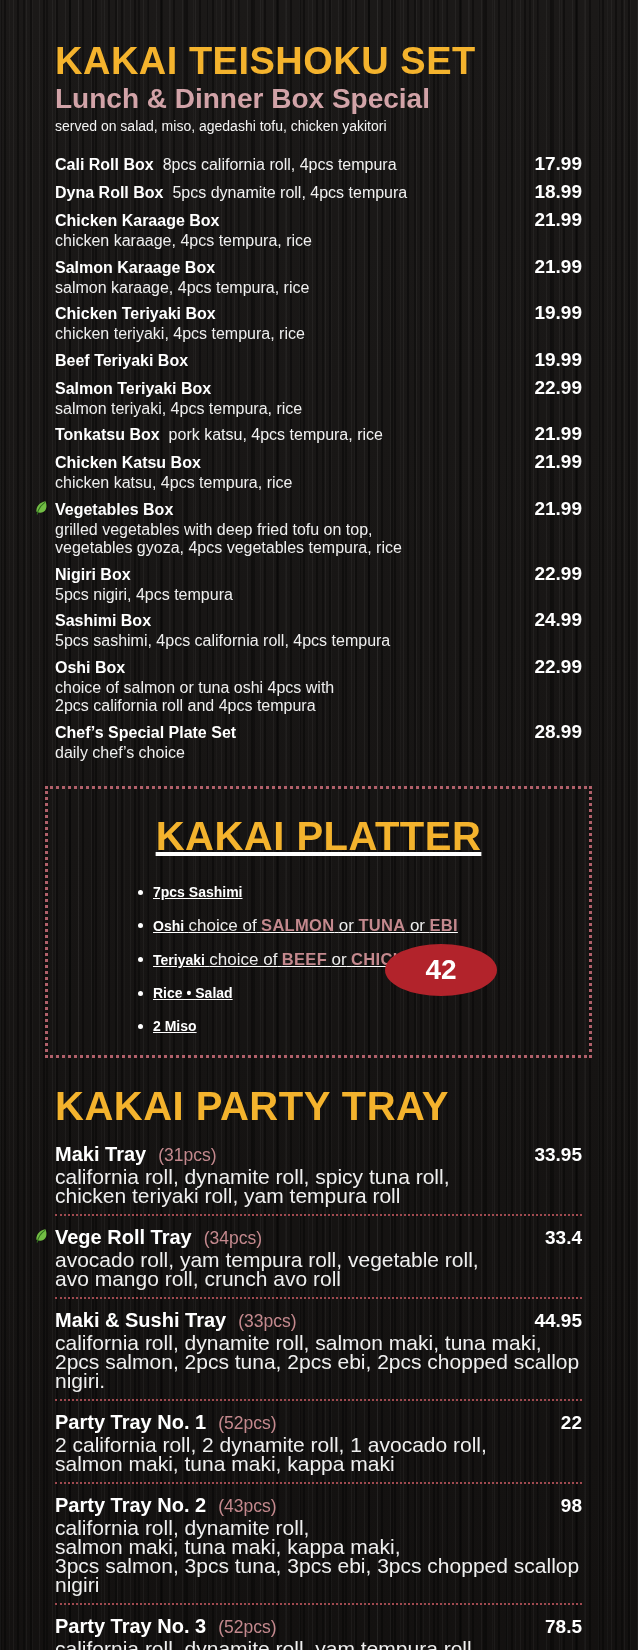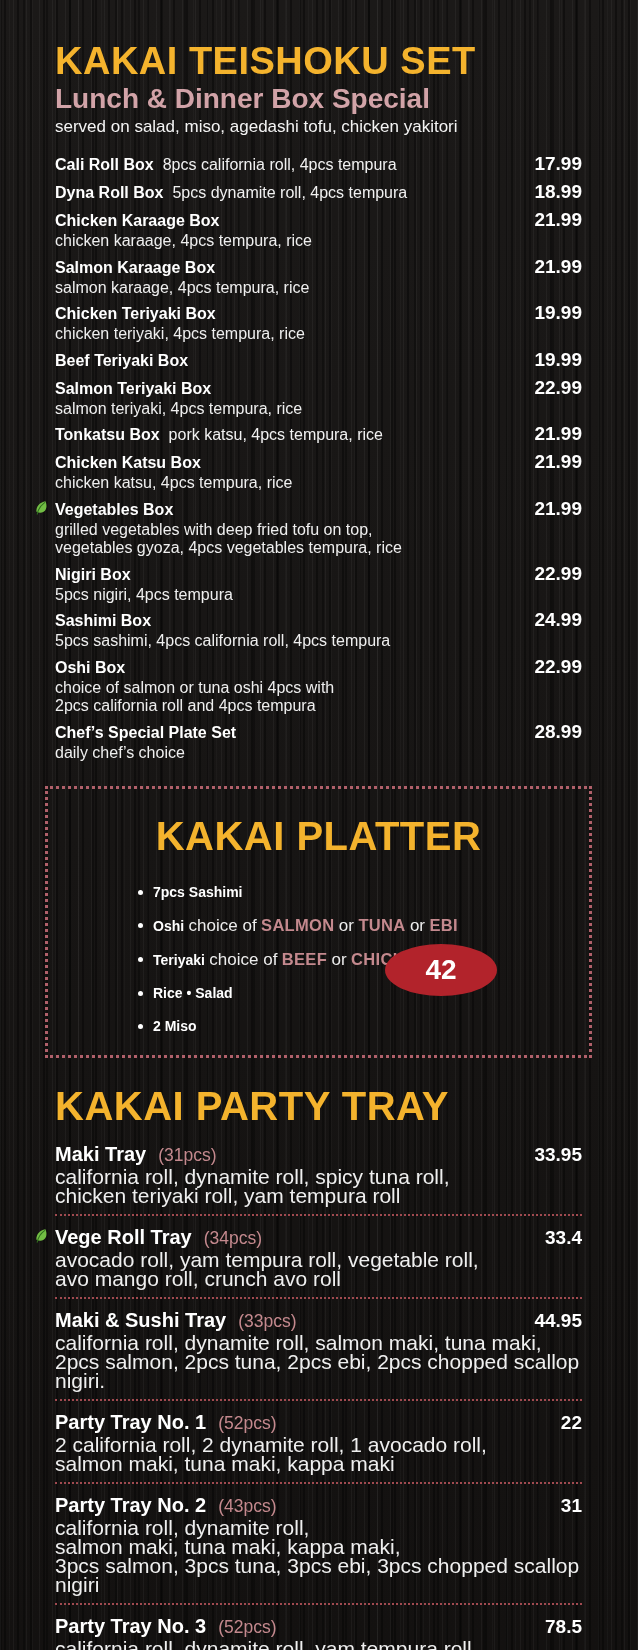--- a/index.html
+++ b/index.html
@@ -23,40 +23,41 @@
     font-size:38px;line-height:42px;font-weight:800;letter-spacing:.5px;
     color:#F4B32D;
   }
   .t-sub{
     margin:0;
     font-size:28px;line-height:33px;font-weight:600;
     color:#D2A3A8;
   }
   .t-note{
     margin:2px 0 16px 0;
-    font-size:17px;line-height:19px;font-weight:400;color:#F4F4F4;
+    font-size:14px;line-height:19px;font-weight:400;color:#F4F4F4;
   }
 
   
   .item{margin-bottom:4px;}
   .row{position:relative;display:flex;align-items:baseline;line-height:23px;}
   .iname{font-size:16px;font-weight:700;color:#fff;white-space:nowrap;}
   .inline{margin-left:9px;font-size:16px;font-weight:400;color:#F1F1F1;white-space:nowrap;}
   .price{margin-left:auto;font-size:19px;font-weight:700;color:#fff;}
   .desc{font-size:16px;line-height:18.5px;font-weight:400;color:#EFEFEF;white-space:pre-line;}
   .leaf{position:absolute;left:-22px;top:3px;width:16px;height:16px;transform:rotate(-12deg);}
   .leaf svg{display:block;width:16px;height:16px;}
 
   
   .platter-box{
     position:relative;
     margin:24px -10px 0 -10px;
     border:3px dotted #B0606A;
     padding:24px 0 20px 0;
     height:222px;
+    text-decoration:underline;
   }
   .p-title{
     margin:0 0 20px 0;text-align:center;
     font-size:40px;line-height:46px;font-weight:800;letter-spacing:.5px;color:#F4B32D;
   }
   .p-list{margin:0;padding:0 0 0 105px;list-style:none;}
   .p-li{position:relative;margin-bottom:7px;line-height:26px;}
   .p-li::before{
     content:"";position:absolute;left:-15px;top:11px;
     width:5px;height:5px;border-radius:50%;background:#fff;
@@ -304,21 +305,21 @@
         <div class="pt-desc">2 california roll, 2 dynamite roll, 1 avocado roll,
 salmon maki, tuna maki, kappa maki</div>
       </div>
 
       <hr class="divider">
 
       <div class="pt-item">
         <div class="pt-row">
           <span class="pt-name">Party Tray No. 2</span>
           <span class="pt-pcs">(43pcs)</span>
-          <span class="price">31</span>
+          <span class="price">98</span>
         </div>
         <div class="pt-desc">california roll, dynamite roll,
 salmon maki, tuna maki, kappa maki,
 3pcs salmon, 3pcs tuna, 3pcs ebi, 3pcs chopped scallop nigiri</div>
       </div>
 
       <hr class="divider">
 
       <div class="pt-item">
         <div class="pt-row">

